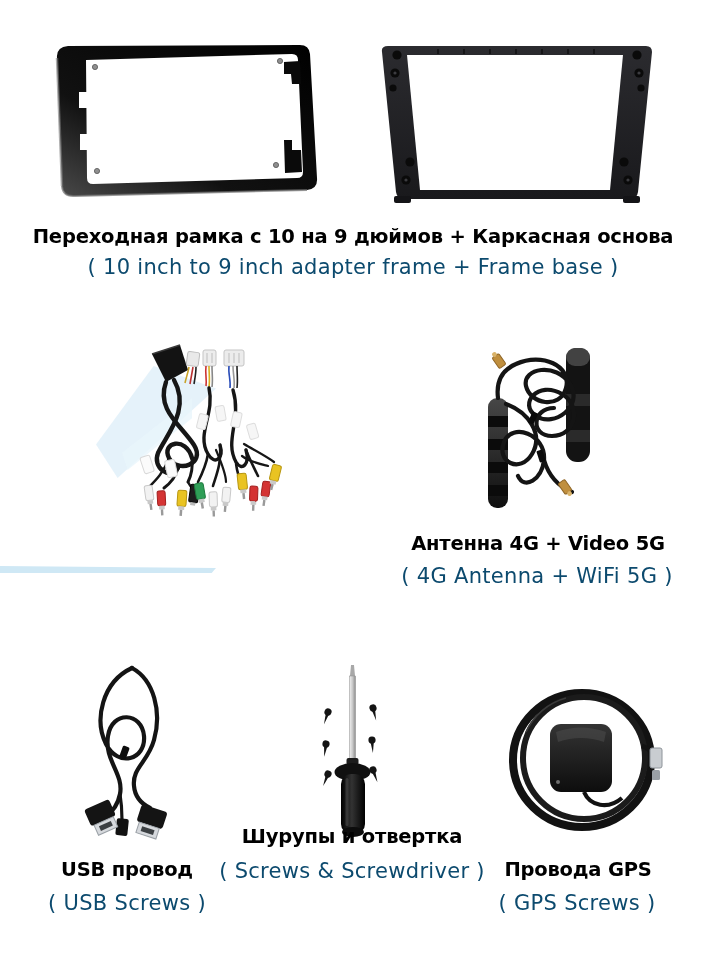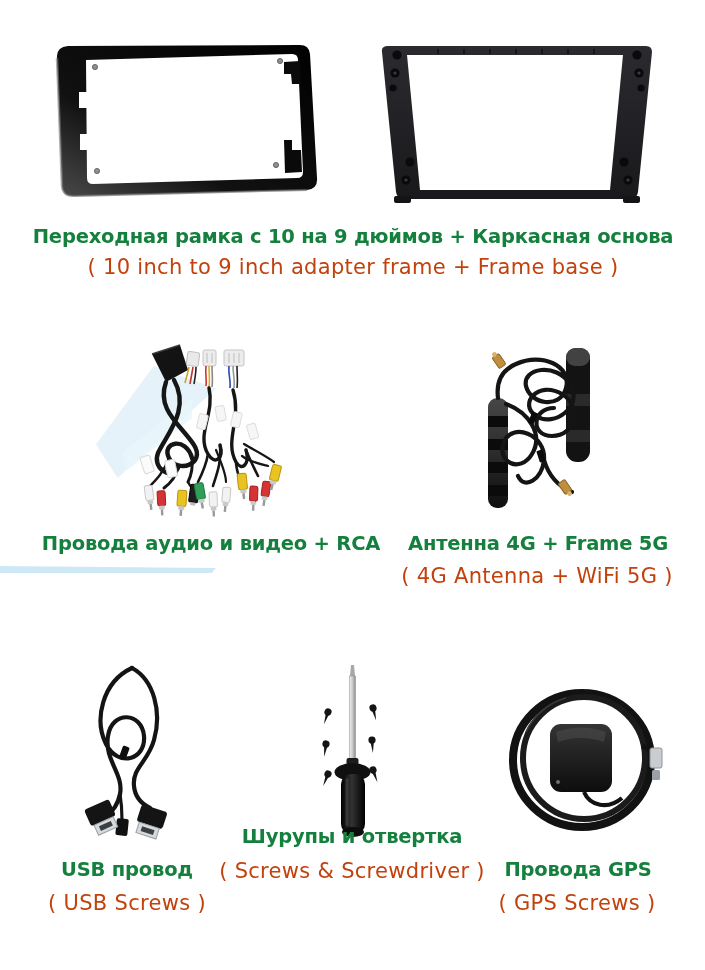--- a/index.html
+++ b/index.html
@@ -1,20 +1,20 @@
 <!DOCTYPE html>
 <html><head>
 <meta charset="utf-8">
 <style>
   html,body{margin:0;padding:0;background:#fff;}
   .page{position:relative;width:705px;height:970px;background:#ffffff;overflow:hidden;
         font-family:"DejaVu Sans", sans-serif;}
   .cap{position:absolute;transform:translateX(-50%);white-space:nowrap;text-align:center;}
-  .cap-ru{font-weight:700;font-size:19.5px;color:#15803d;letter-spacing:-0.2px;}
-  .cap-en{font-weight:400;font-size:21px;color:#c2410c;letter-spacing:0.3px;}
+  .cap-ru{font-weight:700;font-size:19.5px;color:#000000;letter-spacing:-0.2px;}
+  .cap-en{font-weight:400;font-size:21px;color:#0c4a6e;letter-spacing:0.3px;}
   .img{position:absolute;}
   .wm{position:absolute;pointer-events:none;}
   .wm-tri{left:96px;top:366px;width:120px;height:112px;background:#dceef8;opacity:.75;
           clip-path:polygon(48% 0, 100% 20%, 18% 100%, 0 70%);}
   .wm-tri2{left:122px;top:398px;width:70px;height:72px;background:#e8f5fb;opacity:.8;
           clip-path:polygon(100% 0, 100% 28%, 8% 100%, 0 76%);}
   .wm-band{left:0;top:566px;width:216px;height:7px;background:#cfe8f5;
           clip-path:polygon(0 0, 100% 30%, 98% 100%, 0 100%);}
   svg{display:block;}
 </style>
@@ -259,22 +259,21 @@
         <rect width="8" height="13" rx="1.5" fill="#c08f3e" stroke="#8f6525"></rect>
         <circle cx="4" cy="-1.5" r="2.4" fill="#d9b36a"></circle>
       </g>
       <g transform="translate(92,148) rotate(145)">
         <rect width="8" height="13" rx="1.5" fill="#c08f3e" stroke="#8f6525"></rect>
         <circle cx="4" cy="-1.5" r="2.4" fill="#d9b36a"></circle>
       </g>
     </svg>
   </div>
 
-  <div class="cap cap-ru" style="left:211px;top:532px;">Провода аудио и видео + RCA</div>
-  <div class="cap cap-ru" style="left:538px;top:532px;">Антенна 4G + Frame 5G</div>
+  <div class="cap cap-ru" style="left:538px;top:532px;">Антенна 4G + Video 5G</div>
   <div class="cap cap-en" style="left:537px;top:564px;">( 4G Antenna + WiFi 5G )</div>
 
   <div class="img" style="left:72px;top:656px;width:115px;height:190px;">
     <svg width="115" height="190" viewBox="0 0 115 190">
       <g stroke="#141414" stroke-width="4.2" fill="none" stroke-linecap="round">
         <path d="M 60 12 C 30 26 22 64 34 88 C 46 112 74 104 72 80 C 70 56 40 54 36 80 C 32 104 52 118 48 138 C 46 148 40 156 34 160"></path>
         <path d="M 60 12 C 82 24 90 56 82 84 C 76 106 60 112 62 130 C 63 142 70 148 78 152"></path>
         <path d="M 48 138 C 50 150 50 158 50 164" stroke-width="3.2"></path>
       </g>
 

